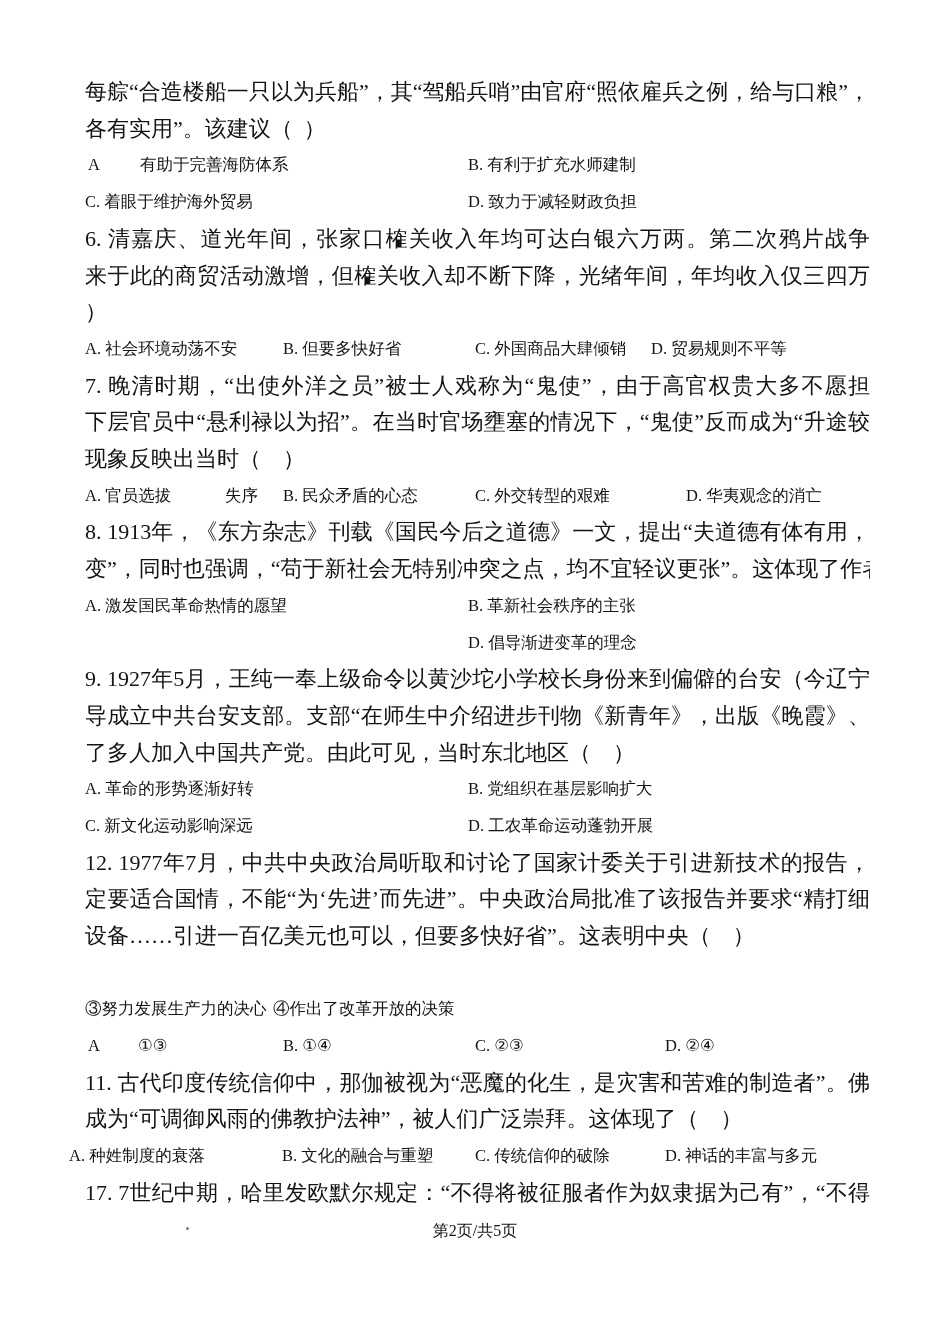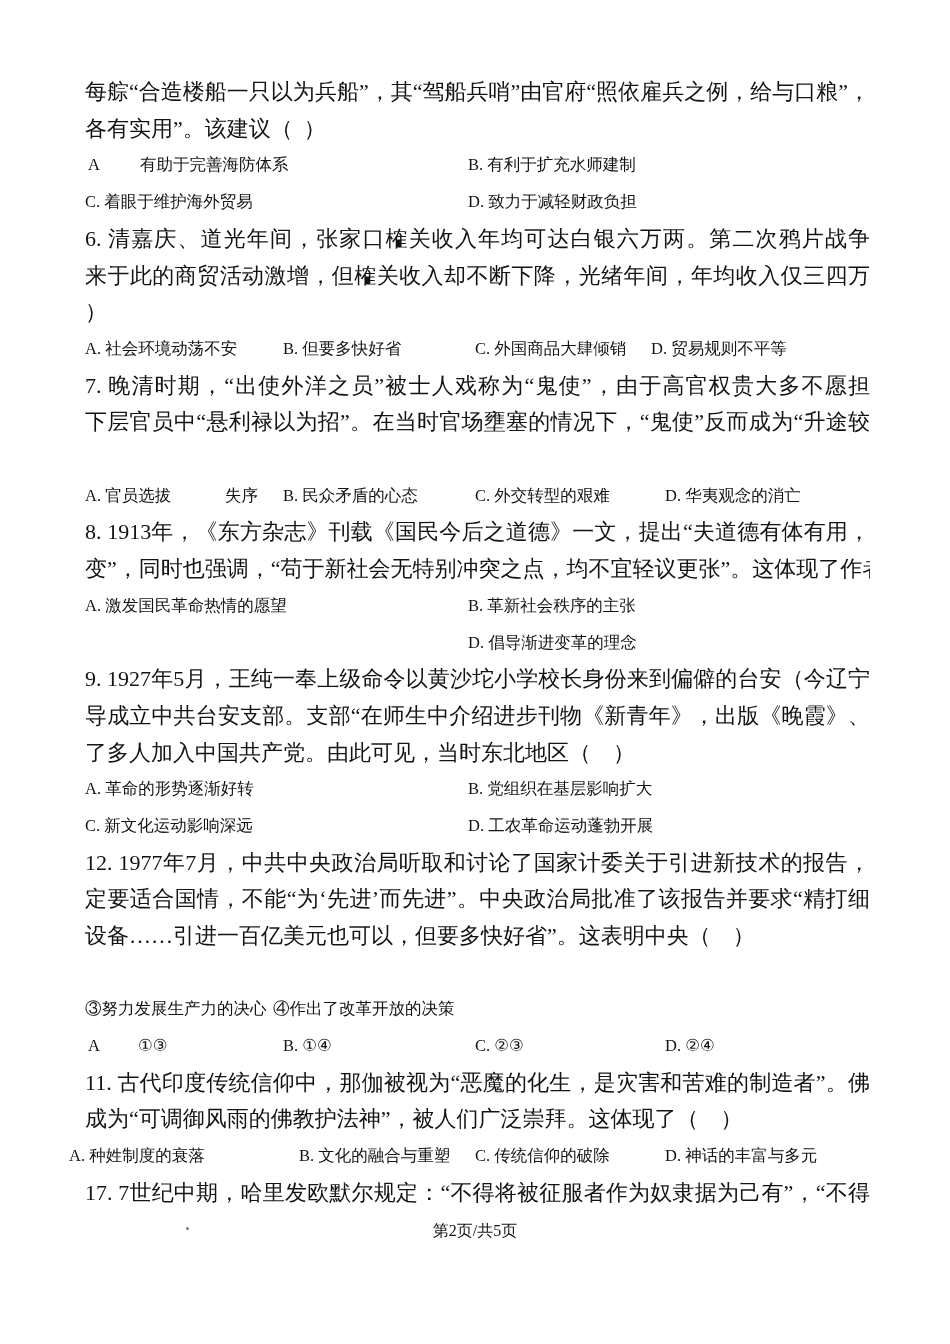--- a/index.html
+++ b/index.html
@@ -77,26 +77,27 @@
   <div class="ln" style="top:298px">）</div>
   <div class="row" style="top:335px">
     <span style="left:85px">A. 社会环境动荡不安</span>
     <span style="left:283px">B. 但要多快好省</span>
     <span style="left:475px">C. 外国商品大肆倾销</span>
     <span style="left:651px">D. 贸易规则不平等</span>
   </div>
 
   <div class="ln fill" style="top:372px">7. 晚清时期，“出使外洋之员”被士人戏称为“鬼使”，由于高官权贵大多不愿担任，清政府不得不在中</div>
   <div class="ln fill" style="top:408px">下层官员中“悬利禄以为招”。在当时官场壅塞的情况下，“鬼使”反而成为“升途较捷”的美差。这一</div>
+  <div class="ln" style="top:445px">现象反映出当时（    ）</div>
   <div class="row" style="top:482px">
     <span style="left:85px">A. 官员选拔</span>
     <span style="left:225px">失序</span>
     <span style="left:283px">B. 民众矛盾的心态</span>
     <span style="left:475px">C. 外交转型的艰难</span>
-    <span style="left:665px">D. 华夷观念的消亡</span>
+    <span style="left:686px">D. 华夷观念的消亡</span>
   </div>
 
   <div class="ln fill" style="top:518px">8. 1913年，《东方杂志》刊载《国民今后之道德》一文，提出“夫道德有体有用，体不可变而用不能不</div>
   <div class="ln" style="top:555px">变”，同时也强调，“苟于新社会无特别冲突之点，均不宜轻议更张”。这体现了作者（    ）</div>
   <div class="row" style="top:592px">
     <span style="left:85px">A. 激发国民革命热情的愿望</span>
     <span style="left:468px">B. 革新社会秩序的主张</span>
   </div>
   <div class="row" style="top:629px">
     <span style="left:468px">D. 倡导渐进变革的理念</span>
@@ -126,21 +127,21 @@
     <span style="left:138px">①③</span>
     <span style="left:283px">B. ①④</span>
     <span style="left:475px">C. ②③</span>
     <span style="left:665px">D. ②④</span>
   </div>
 
   <div class="ln fill" style="top:1069px">11. 古代印度传统信仰中，那伽被视为“恶魔的化生，是灾害和苦难的制造者”。佛教兴起后，那伽逐渐</div>
   <div class="ln" style="top:1105px">成为“可调御风雨的佛教护法神”，被人们广泛崇拜。这体现了（    ）</div>
   <div class="row" style="top:1142px">
     <span style="left:69px">A. 种姓制度的衰落</span>
-    <span style="left:299px">B. 文化的融合与重塑</span>
+    <span style="left:282px">B. 文化的融合与重塑</span>
     <span style="left:475px">C. 传统信仰的破除</span>
     <span style="left:665px">D. 神话的丰富与多元</span>
   </div>
 
   <div class="ln fill" style="top:1179px">17. 7世纪中期，哈里发欧默尔规定：“不得将被征服者作为奴隶据为己有”，“不得随意侵吞他们的财产</div>
 
   <div class="stray-dot" style="left:186px; top:1227px"></div>
 
   <div class="footer" style="top: 1217px;">第2页/共5页</div>
 

